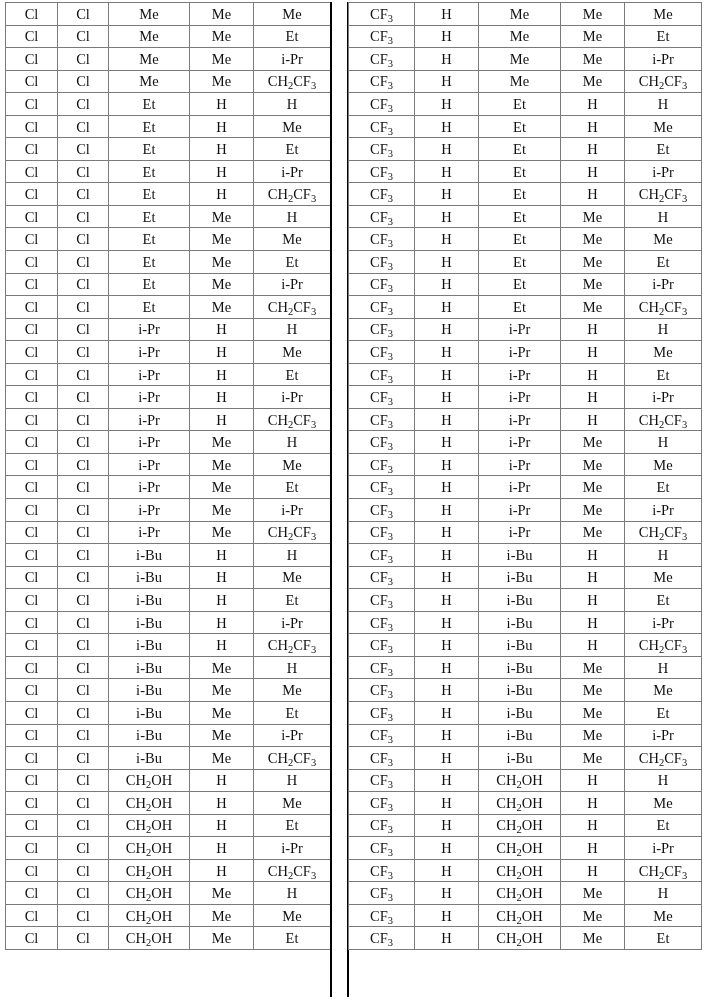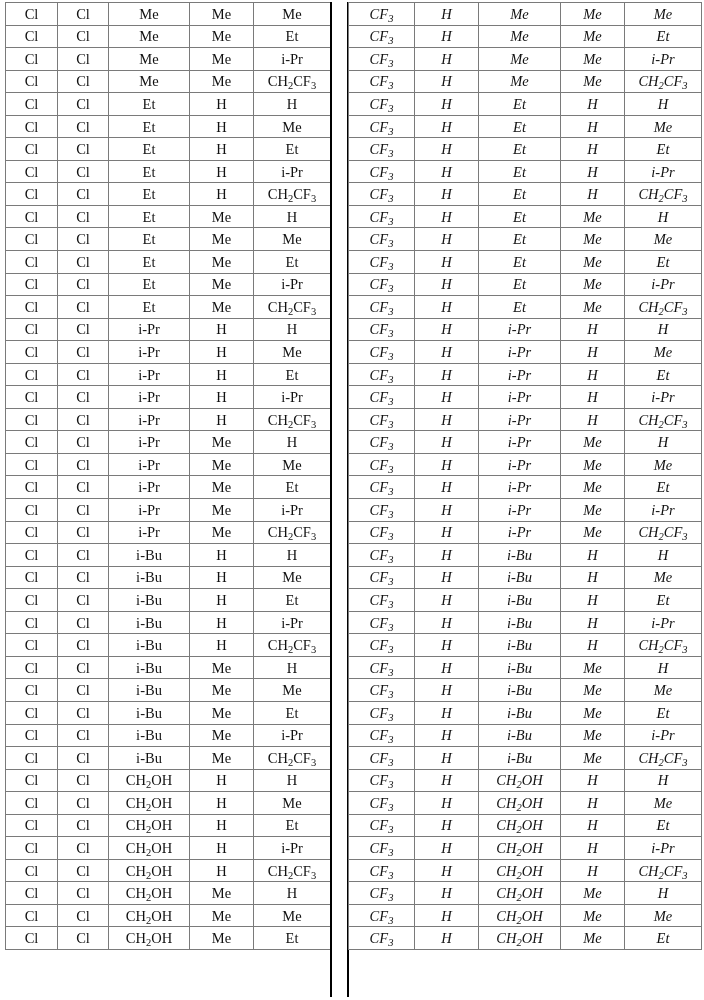--- a/index.html
+++ b/index.html
@@ -3,21 +3,21 @@
 <meta charset="utf-8">
 <style>
   html, body { margin: 0; padding: 0; background: #ffffff; }
   body { width: 704px; height: 1000px; position: relative; overflow: hidden;
          font-family: "Liberation Serif", "DejaVu Serif", serif; color: #111; }
   .tbl { position: absolute; top: 2px; border-collapse: collapse; table-layout: fixed; }
   .tbl td { border: 1px solid #7a7a7a; height: 21.55px; padding: 0; text-align: center;
             vertical-align: middle; font-size: 14.5px; line-height: 14px; white-space: nowrap; }
   .tbl sub { font-size: 10.5px; vertical-align: -3px; line-height: 0; }
   #left { left: 5px; }
-  #right { left: 348px; font-style: italic; }
+  #right { left: 348px; }
   .vbar { position: absolute; top: 2px; width: 2px; height: 995px; background: #000; }
 </style>
 </head>
 <body>
 
 <table class="tbl" id="left">
     <colgroup>
       <col style="width: 52px;">
       <col style="width: 51px;">
       <col style="width: 81px;">

